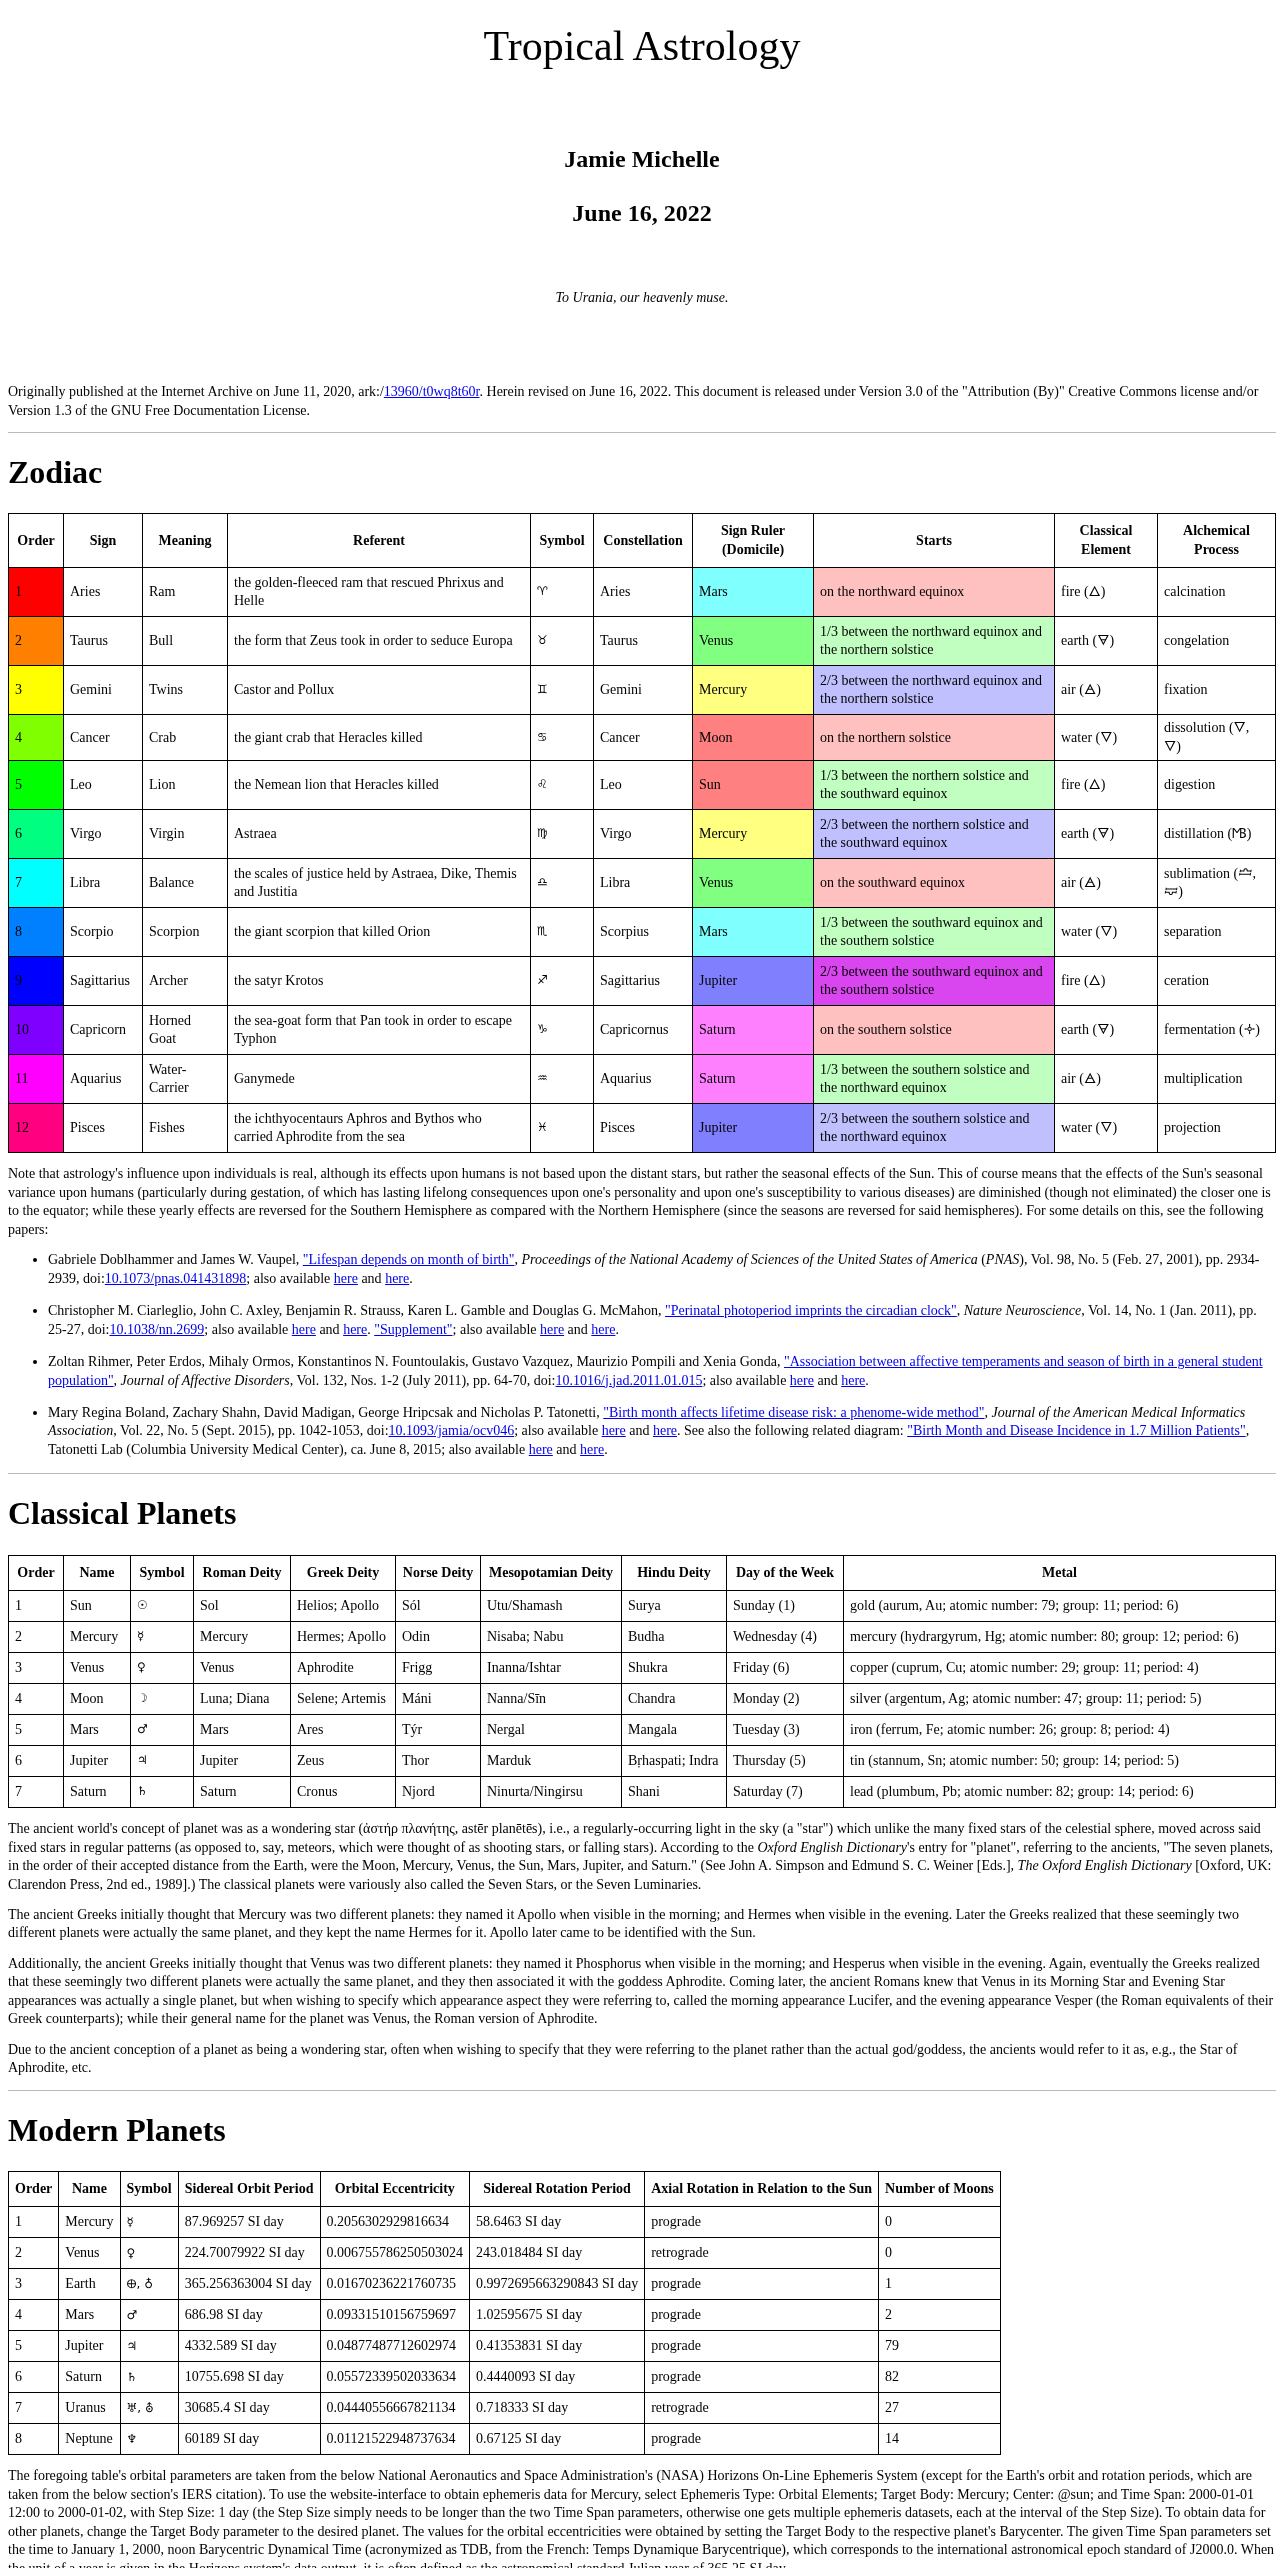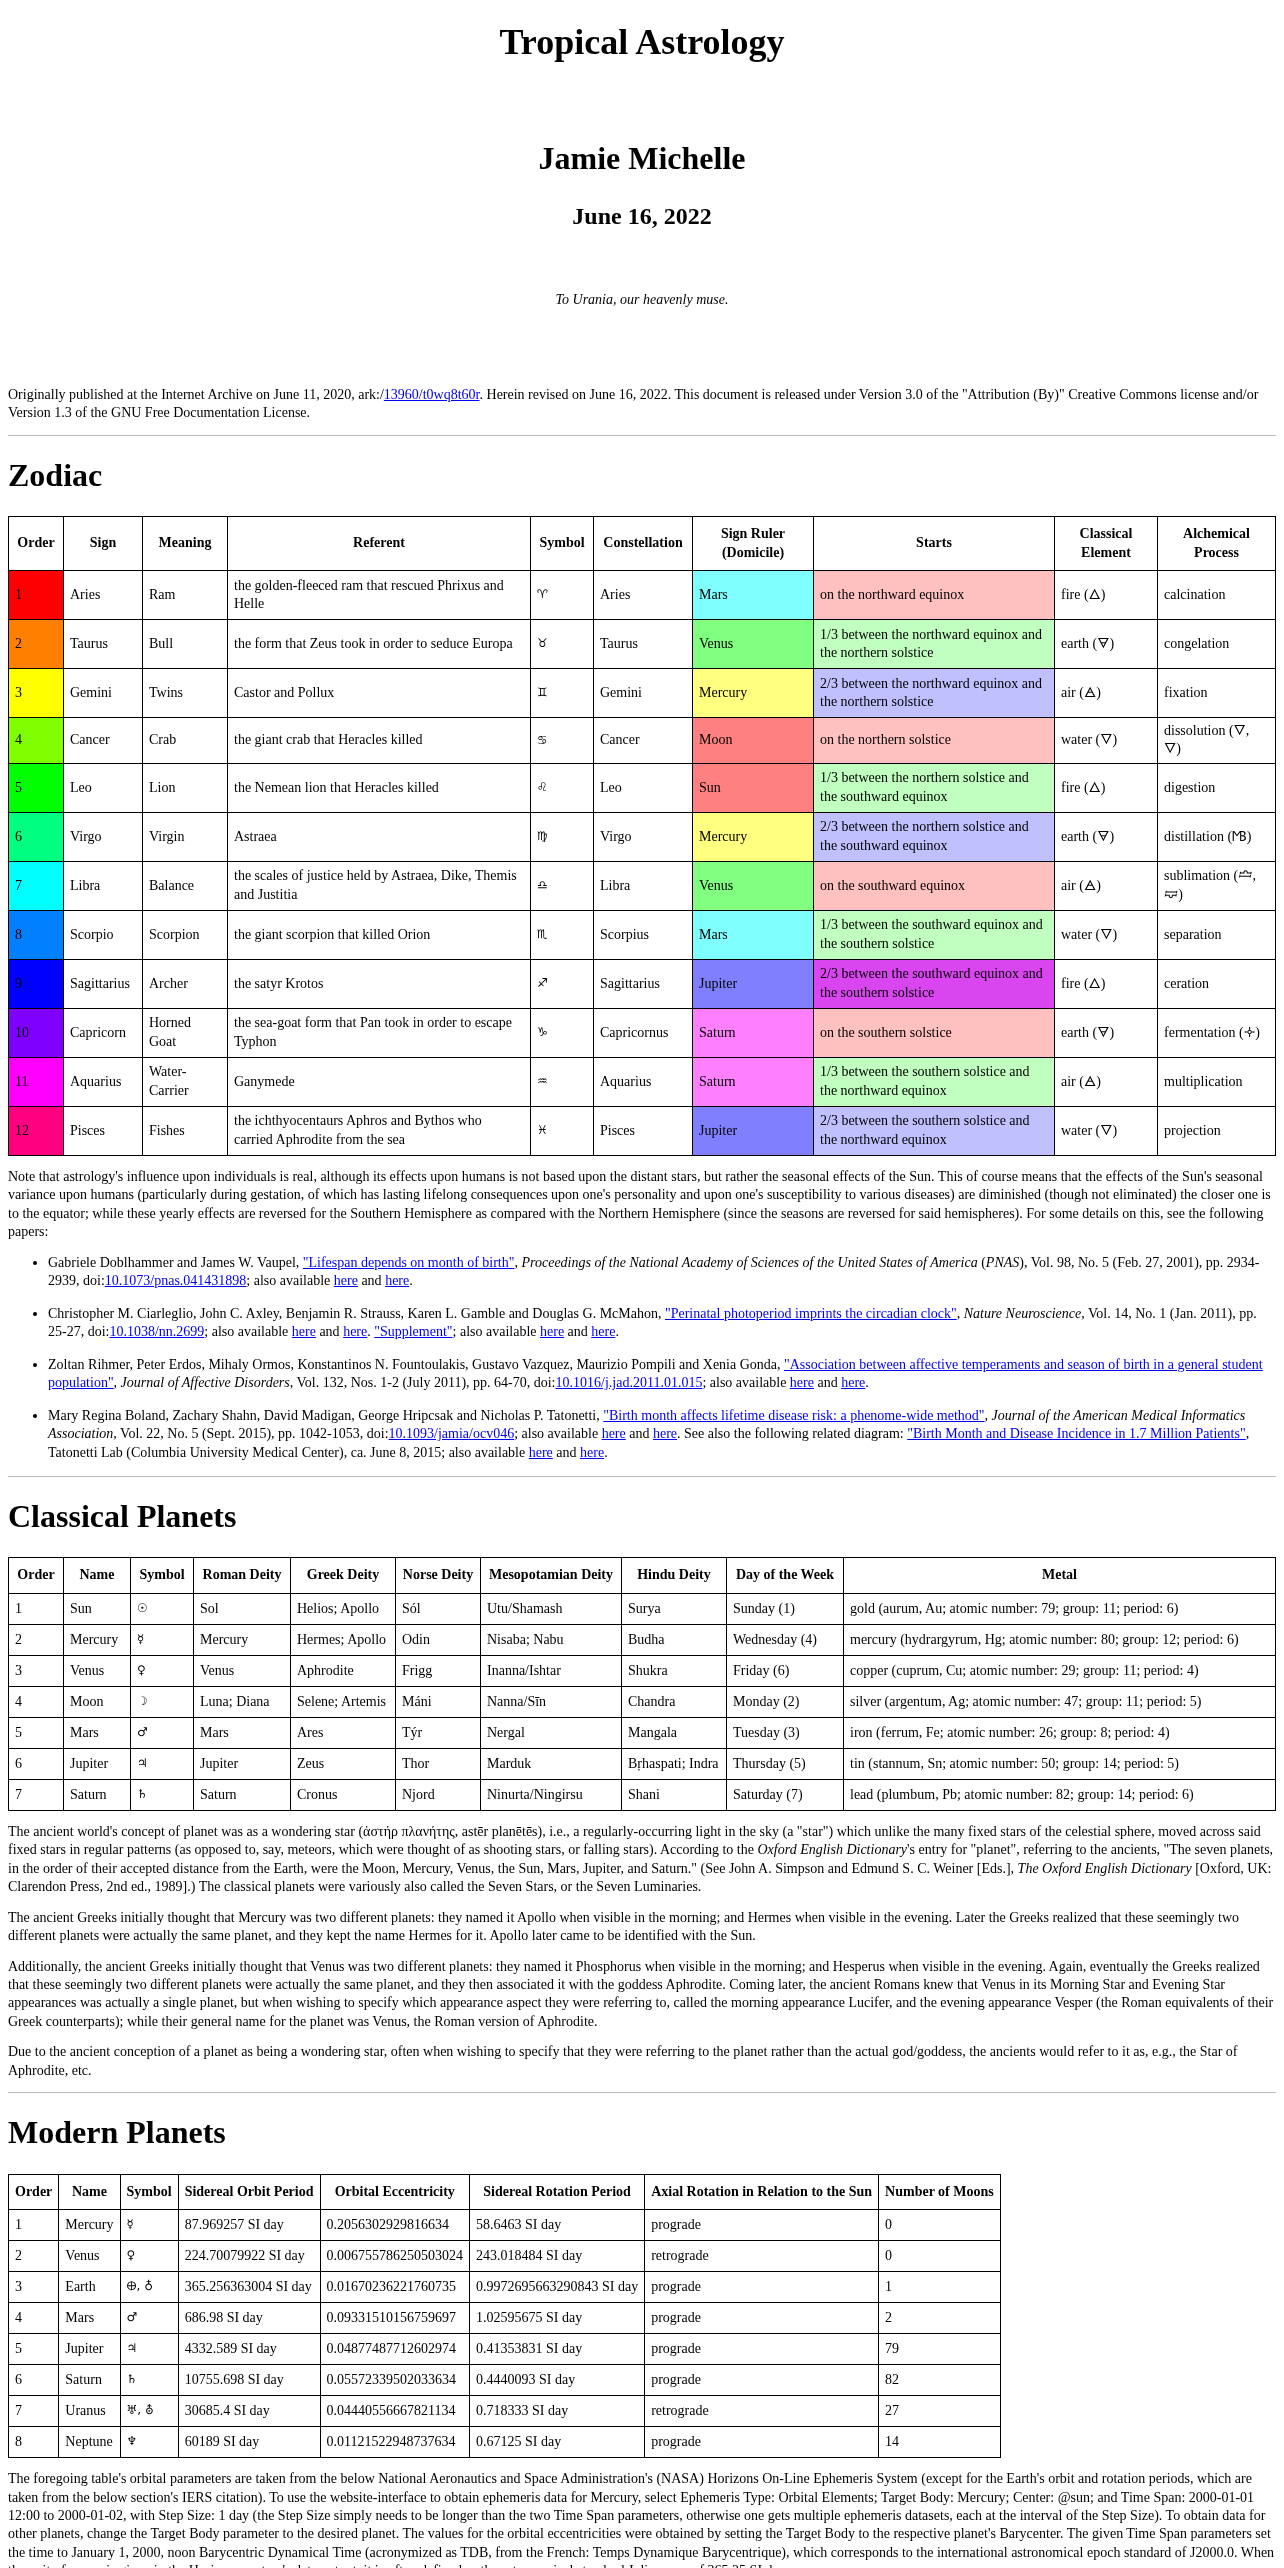--- a/index.html
+++ b/index.html
@@ -7,22 +7,22 @@
     font-family: "Liberation Serif", "DejaVu Serif", serif;
     font-size: 14px;
     line-height: 1.32;
     color: #000;
     width: 1284px;
     padding: 0 8px;
     box-sizing: border-box;
   }
   a { color: #0000EE; text-decoration: underline; }
   .title-block { text-align: center; }
-  h1.doc-title { font-size: 36px; margin: 19px 0 14px 0; font-weight: bold; }
-  .author { font-size: 32px; font-weight: bold; margin: 70px 0 0 0; }
+  h1.doc-title { font-size: 42px; margin: 19px 0 14px 0; font-weight: normal; }
+  .author { font-size: 24px; font-weight: bold; margin: 70px 0 0 0; }
   .date { font-size: 24px; font-weight: bold; margin: 22px 0 0 0; }
   .dedication { font-style: italic; margin: 59px 0 0 0; font-size: 14px; }
   .license { margin: 76px 0 12px 0; }
   hr { border: none; border-top: 1px solid #bbb; margin: 11px 0; }
   h2 { font-size: 32px; font-weight: bold; margin: 18px 0 20px 0; }
   table { border-collapse: collapse; width: 100%; }
   table.modern { width: auto; }
   th, td { border: 1px solid #000; padding: 4px 6px; vertical-align: middle; }
   th { font-weight: bold; text-align: center; padding: 8px 6px; }
   td { text-align: left; }

